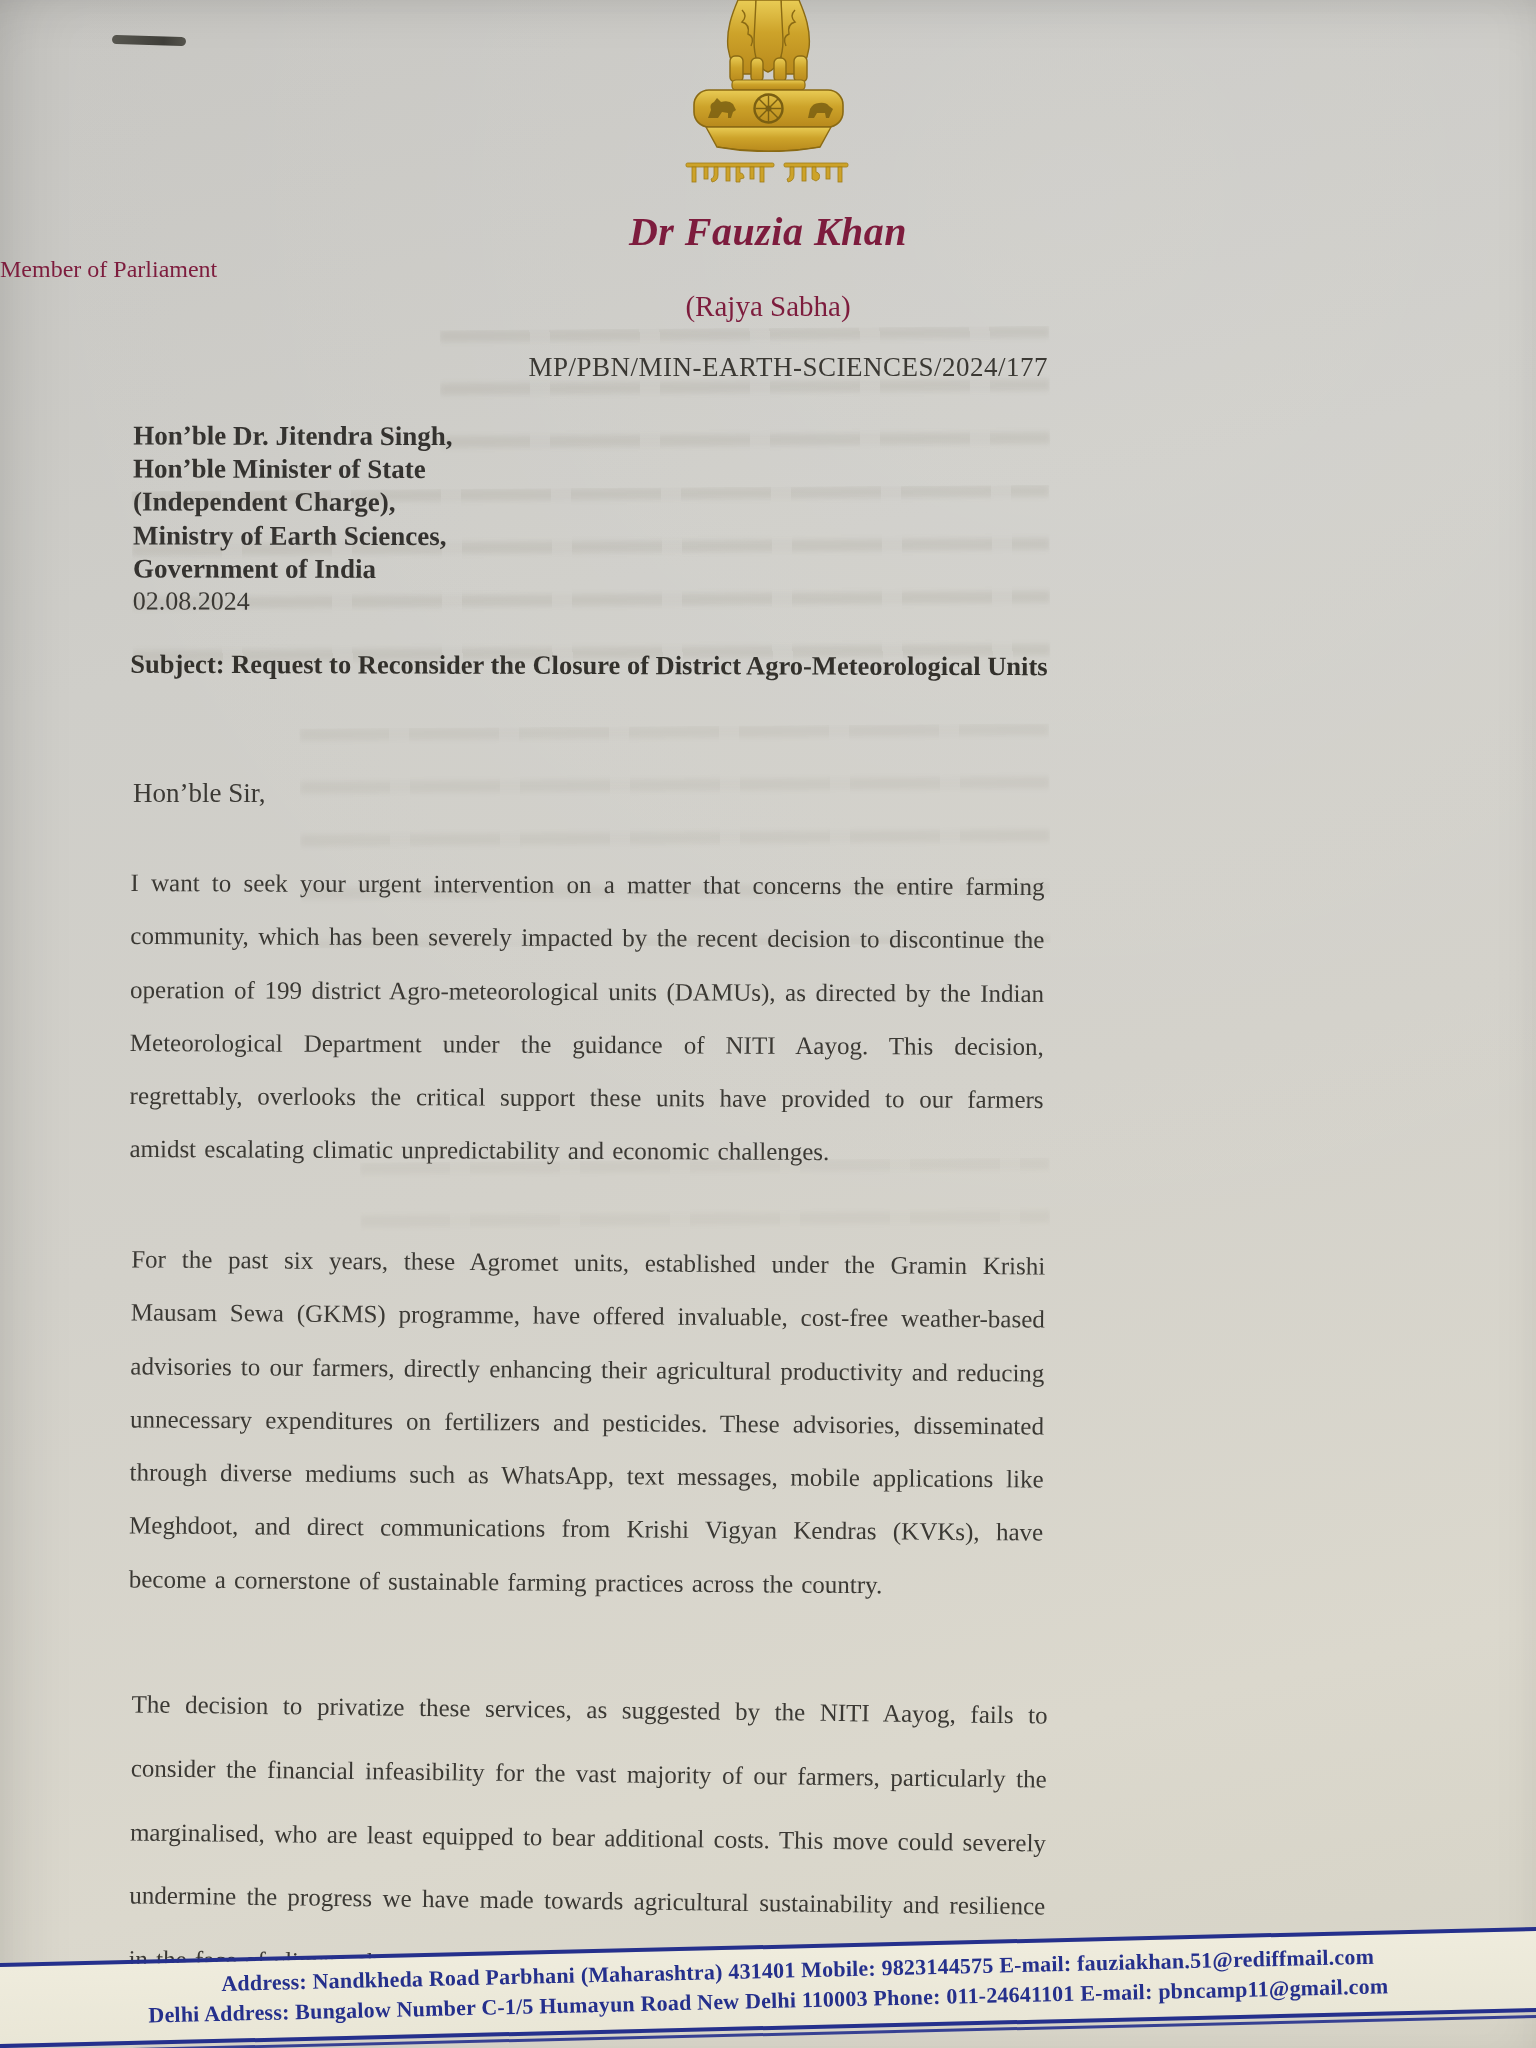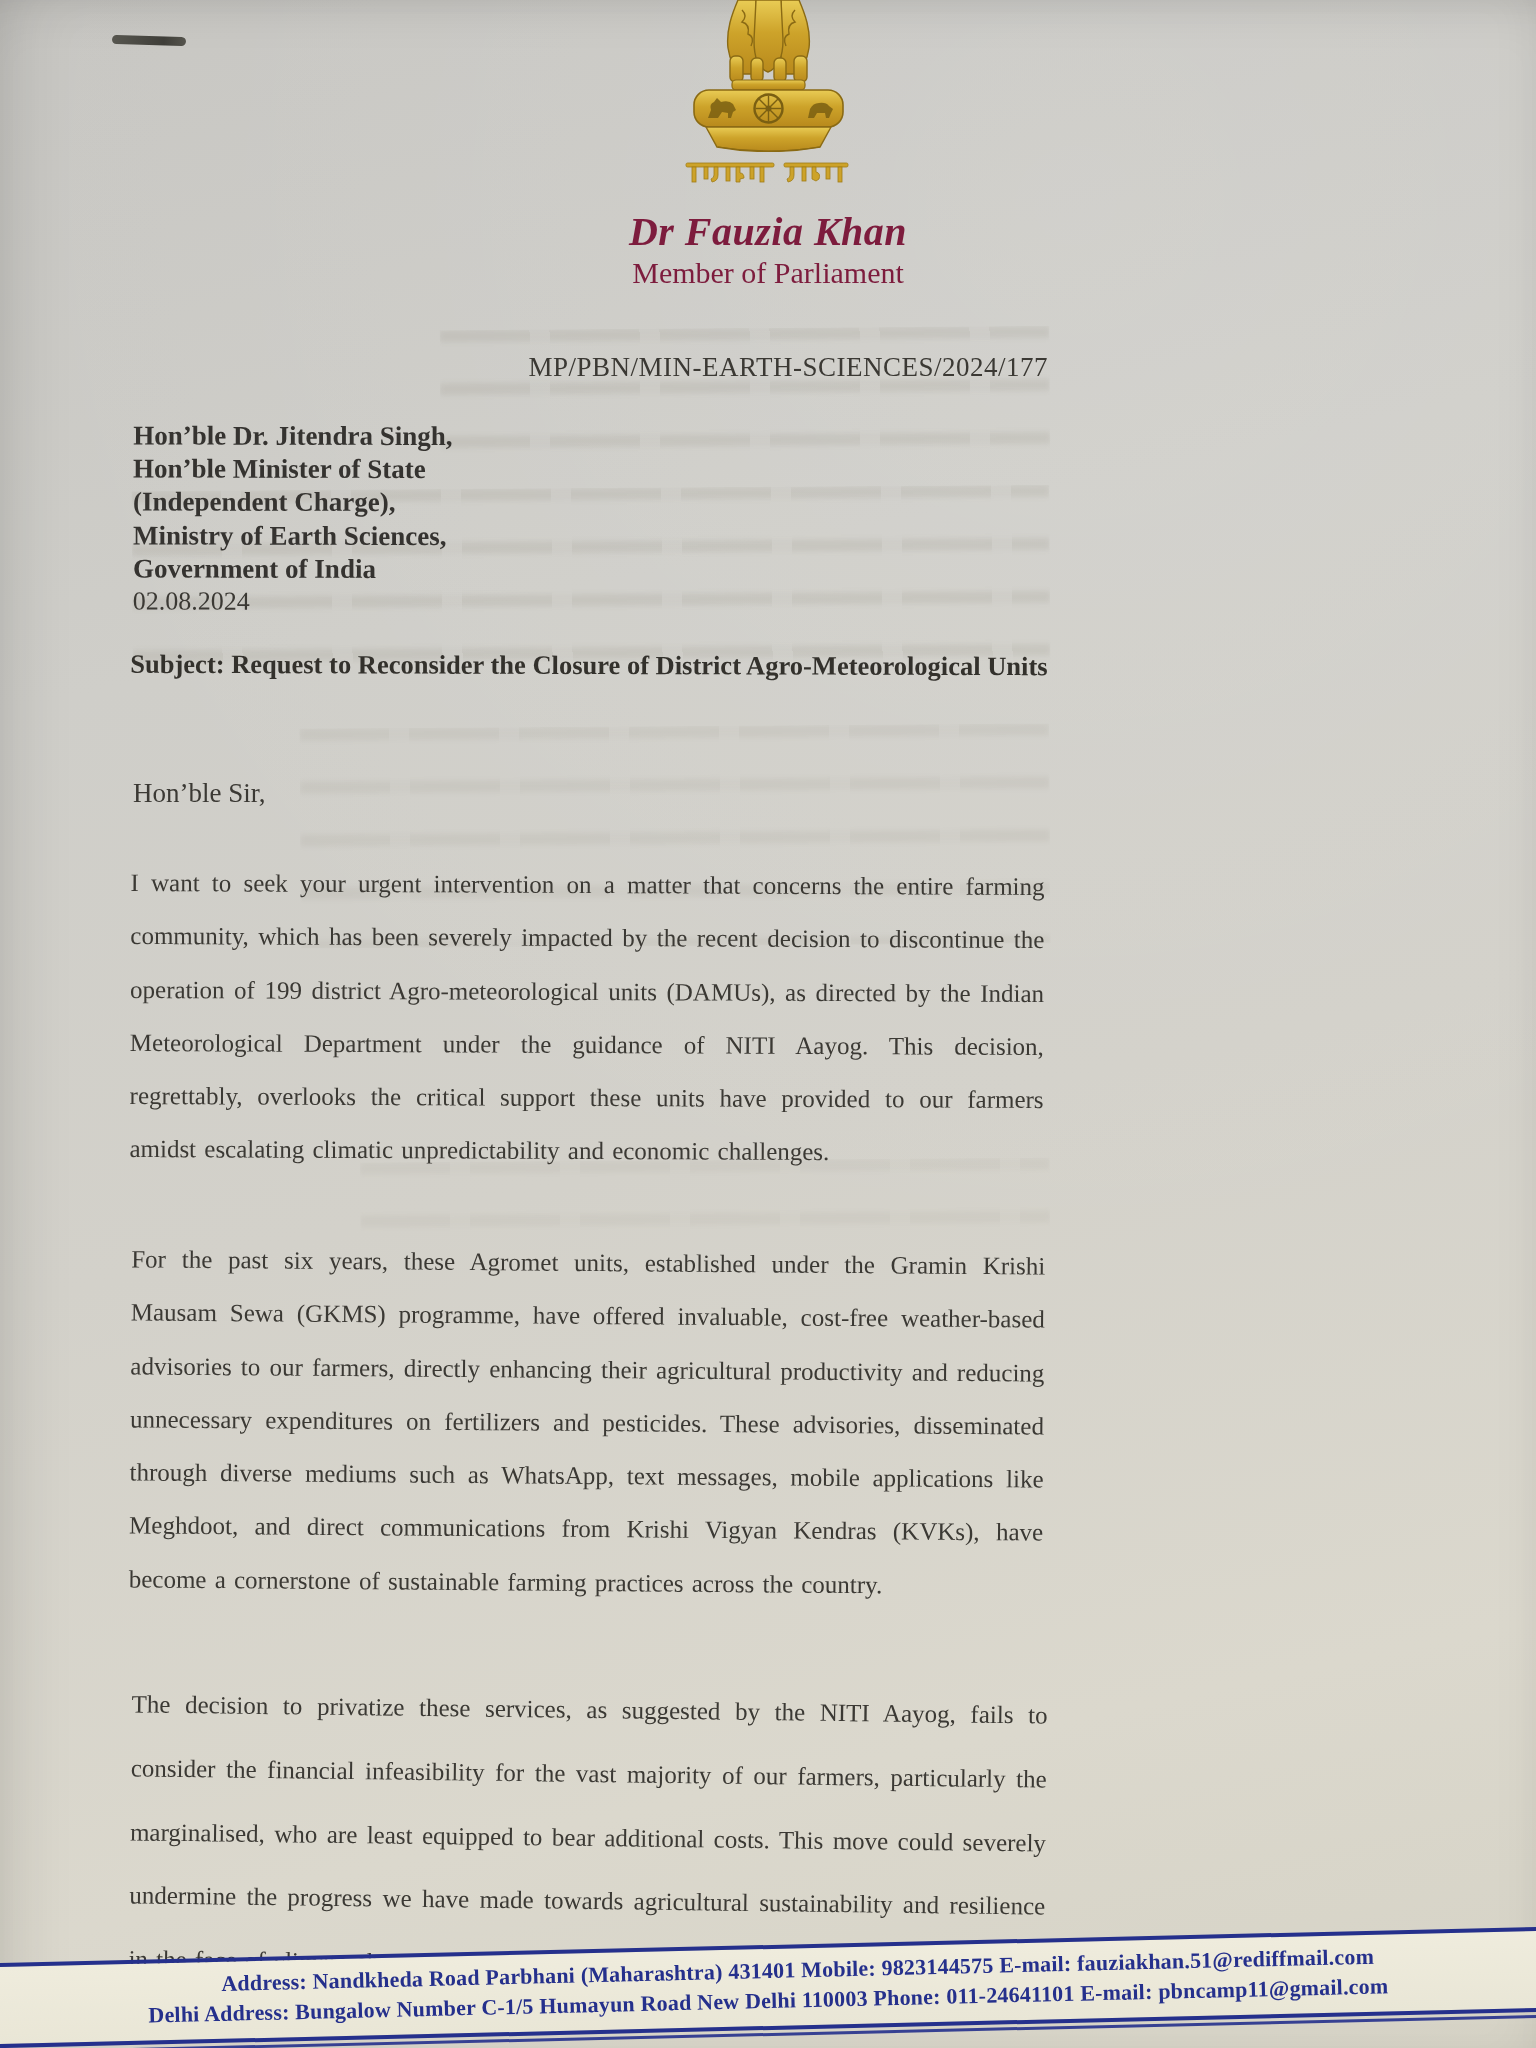--- a/index.html
+++ b/index.html
@@ -44,22 +44,22 @@
 
   
   .emblem-wrap{position:absolute;left:50%;top:0;transform:translateX(-50%);width:230px;text-align:center;}
   .motto-svg{margin-top:4px;}
 
   .head-name{
     position:absolute;left:0;top:208px;width:100%;text-align:center;
     font-size:40px;font-weight:bold;color:#7d1c3d;letter-spacing:0.5px;font-style:italic;
   }
   .head-sub1{
-    position:absolute;left:0;top:256px;width:100%;text-align:center;
-    font-size:30px;color:#7d1c3d;
+    position:absolute;left:0;top:256px;width:100%;text-align:left;
+    font-size:24px;color:#7d1c3d;
   }
   .head-sub2{
     position:absolute;left:0;top:290px;width:100%;text-align:center;
     font-size:29px;color:#7d1c3d;
   }
 
   .ref-line{
     position:absolute;left:130px;top:352px;width:918px;text-align:right;
     font-size:27px;color:#3b3934;letter-spacing:0.5px;font-family:Liberation Serif, serif;
   }
@@ -182,20 +182,21 @@
         <rect x="120" y="7" width="4" height="14"></rect>
         <path d="M130,7 h4 v5 q5,1 3,7 l-3,2 -4,-2 Z"></path>
         <rect x="144" y="7" width="4" height="12"></rect>
         <rect x="156" y="7" width="4" height="15"></rect>
       </g>
     </svg>
   </div>
 
   <div class="head-name">Dr Fauzia Khan</div>
   <div class="head-sub1">Member of Parliament</div>
+  <div class="head-sub2">(Rajya Sabha)</div>
 
   <div class="ref-line">MP/PBN/MIN-EARTH-SCIENCES/2024/177</div>
 
   <div class="recipient">
     <div>Hon’ble Dr. Jitendra Singh,</div>
     <div>Hon’ble Minister of State</div>
     <div>(Independent Charge),</div>
     <div>Ministry of Earth Sciences,</div>
     <div>Government of India</div>
     <div class="date">02.08.2024</div>

